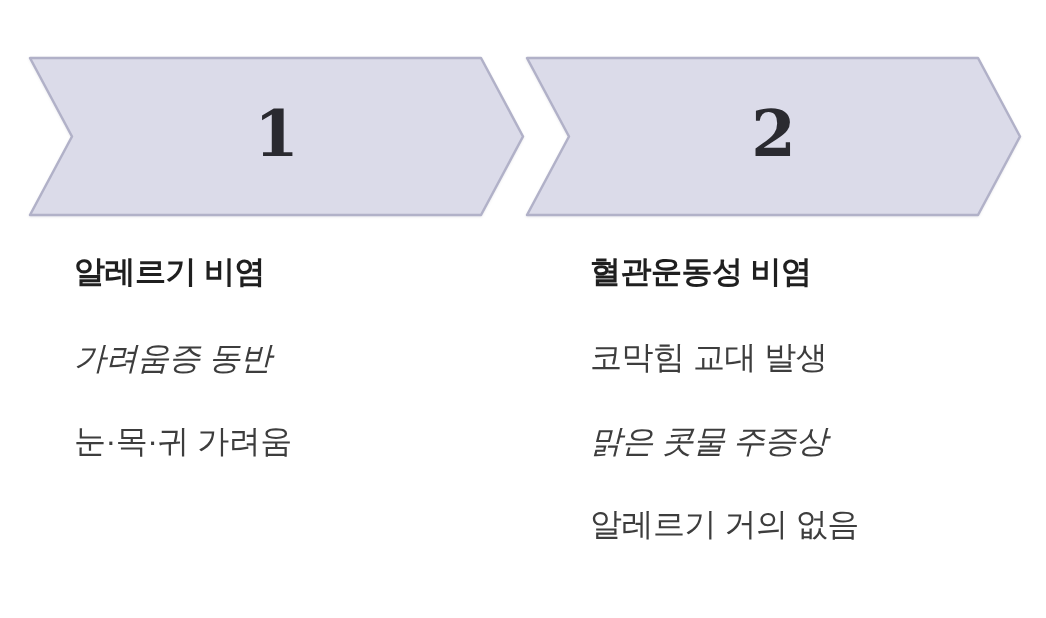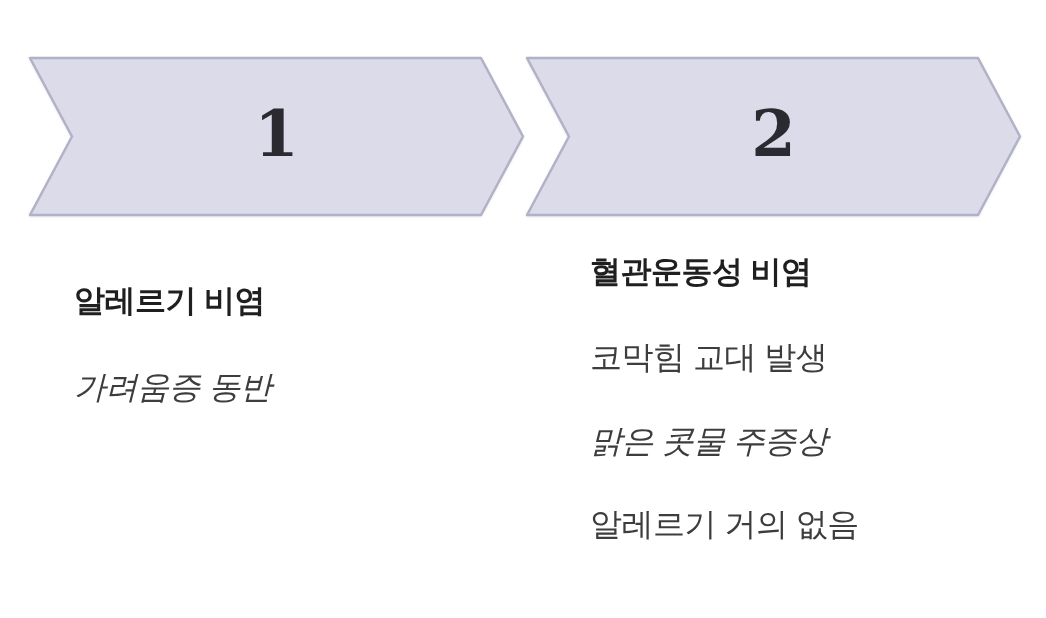--- a/index.html
+++ b/index.html
@@ -33,21 +33,21 @@
     color: #2a2a30;
     padding-bottom: 6px;
   }
   .step-number.n1 { left: 30px;  width: 493px; }
   .step-number.n2 { left: 527px; width: 493px; }
   .text-col {
     position: absolute;
     top: 250px;
     width: 430px;
   }
-  .text-col.c1 { left: 74px; margin-top: 29px; }
+  .text-col.c1 { left: 74px; }
   .text-col.c2 { left: 590px; }
   .step-title {
     font-size: 31px;
     line-height: 44px;
     font-weight: 800;
     letter-spacing: -0.5px;
     color: #1f1f1f;
   }
   .symptom-item {
     font-size: 32px;
@@ -68,20 +68,21 @@
     <polygon points="30,58 481,58 523,136.5 481,215 30,215 72,136.5" stroke-width="2.5" stroke-linejoin="round" fill="#dbdbe9" stroke="#b1b1c8"></polygon>
     <polygon points="527,58 978,58 1020,136.5 978,215 527,215 569,136.5" stroke-width="2.5" stroke-linejoin="round" fill="#dbdbe9" stroke="#b1b1c8"></polygon>
   </svg>
 
   <div class="step-number n1">1</div>
   <div class="step-number n2">2</div>
 
   <div class="text-col c1">
     <div class="step-title">알레르기 비염</div>
     <div class="symptom-item first">가려움증 동반</div>
+    <div class="symptom-item">눈·목·귀 가려움</div>
   </div>
 
   <div class="text-col c2">
     <div class="step-title">혈관운동성 비염</div>
     <div class="symptom-item">코막힘 교대 발생</div>
     <div class="symptom-item first">맑은 콧물 주증상</div>
     <div class="symptom-item">알레르기 거의 없음</div>
   </div>
 
 </div>

